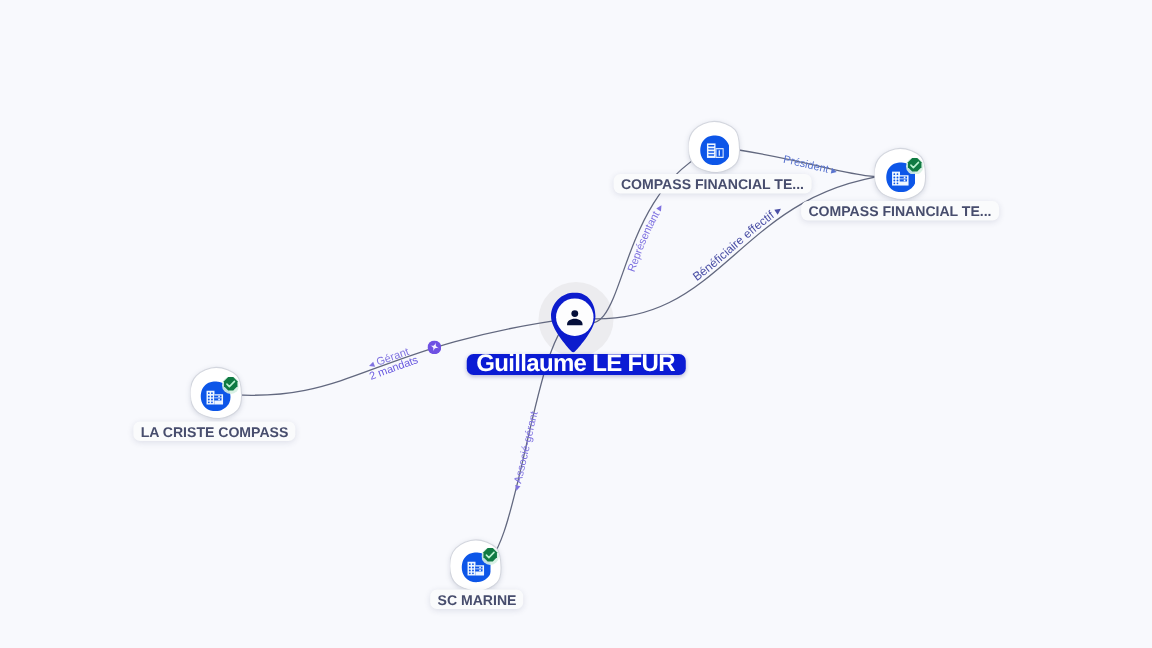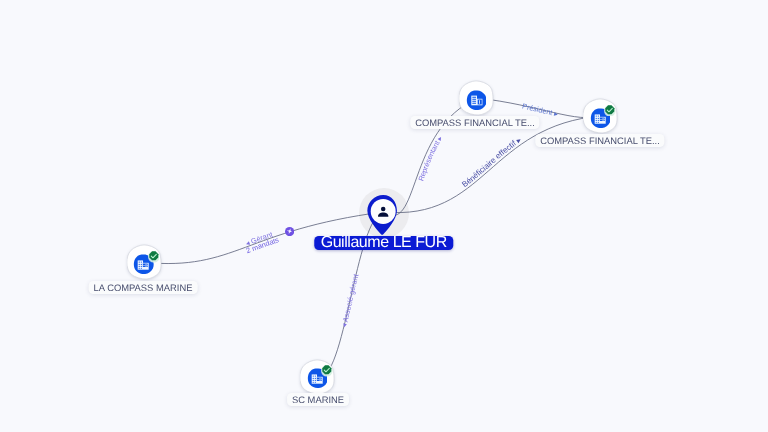--- a/index.html
+++ b/index.html
@@ -12,21 +12,21 @@
     .disc{position:absolute;left:-18.2px;top:-18.2px;width:36.4px;height:36.4px;
         filter:drop-shadow(0 1px 1.6px rgba(40,50,90,.16));}
   .cicon{position:absolute;left:-11.6px;top:-8.3px;width:20.4px;height:20.4px;}
   .vbadge{position:absolute;left:2.9px;top:-11.3px;width:11.6px;height:11.6px;}
   .pin{position:absolute;left:-16.2px;top:-17.3px;width:32.4px;height:41.6px;}
   .halo{position:absolute;width:50px;height:50px;border-radius:50%;
         background:#ececef;transform:translate(-50%,-50%);}
   .nlabel{position:absolute;background:#fafbfc;color:#474d6d;border-radius:4.5px;
           white-space:nowrap;font-size:9.4px;line-height:13px;height:13px;padding:0 4.9px;
           box-shadow:0 1px 4px rgba(40,50,90,.13);left:50%;transform:translateX(-50%);
-          will-change:transform;}
+          will-change:transform;font-weight:bold;}
   .nlabel.primary{background:#0b1bd4;color:#fff;font-size:16px;letter-spacing:-0.45px;
                   line-height:14.2px;padding:0 6.9px 0 6.4px;border-radius:4.5px;height:14.2px;
                   box-shadow:0 1px 3px rgba(20,20,120,.3);}
     .elabels text.et{font-family:"Liberation Sans",sans-serif;font-size:7.3px;fill:#7f72e0;}
   .elabels text.et.dk{font-size:8px;fill:#4a4fa5;}
   .elabels text.et.dk2{fill:#6a5ae0;}
   .elabels text.et.bl{fill:#5a74cf;}
   .badge{position:absolute;width:9.2px;height:9.2px;}
 </style>
 </head>
@@ -69,21 +69,21 @@
         <rect x="19.2" y="22.7" width="9.6" height="2.7" rx=".3"></rect>
         <circle cx="25.6" cy="20.15" r="1.15" fill="#eef6ff"></circle>
         <circle cx="25.6" cy="24.05" r="1.15" fill="#eef6ff"></circle>
       </g>
     </svg>
     <svg class="vbadge" viewBox="0 0 24 24">
       <circle cx="12" cy="12" r="12" fill="#d6f0e2" opacity=".9"></circle>
       <path d="M8.5 .7h7l5.8 5.8v7l-5.8 5.8h-7L2.7 13.5v-7z" fill="#0f7a42"></path>
       <path d="M6.8 10.6l3.4 3.4 7-7.2" fill="none" stroke="#baf2d0" stroke-width="2.2" stroke-linecap="round" stroke-linejoin="round"></path>
     </svg>
-    <div class="nlabel" style="top:18.3px;margin-left:-2px">LA COMPASS MARINE</div>
+    <div class="nlabel" style="top:18.3px;margin-left:-2px">LA CRISTE COMPASS</div>
   </div>
 
   <div class="node" style="left:318.5px;top:376.7px">
     <svg class="disc" viewBox="0 0 40 40">
       <path d="M18.9,1.0 C23.8,1.0 30.9,3.7 34.0,7.1 C37.1,10.4 37.3,16.9 37.4,21.1 C37.5,25.3 37.2,29.4 34.5,32.3 C31.8,35.2 26.1,38.3 21.1,38.5 C16.2,38.7 8.3,36.4 4.8,33.4 C1.2,30.4 -0.1,24.9 -0.2,20.5 C-0.3,16.1 1.1,10.3 4.3,7.1 C7.5,3.8 13.9,1.0 18.9,1.0 Z" fill="#ffffff" stroke="#d3d6de" stroke-width="0.8"></path>
     </svg>
     <svg class="cicon" viewBox="0 0 40 40">
       <path class="blobpath" d="M21 .8c6.4-.4 12.6 3.3 16.1 8.6 3.7 5.6 4.6 12.9 1.9 18.9-2.8 6.1-9.1 10.2-15.8 11-6.6.8-13.5-1.6-17.5-6.7C1.8 27.6.7 20.2 2.4 14 4.2 7.3 9.8 1.8 16.8 1c1.4-.2 2.8-.2 4.2-.2z" fill="#0d56e8"></path>
       <g fill="#eef6ff">
         <path d="M9.2 12.6h10.4v18.2H9.2z"></path>

